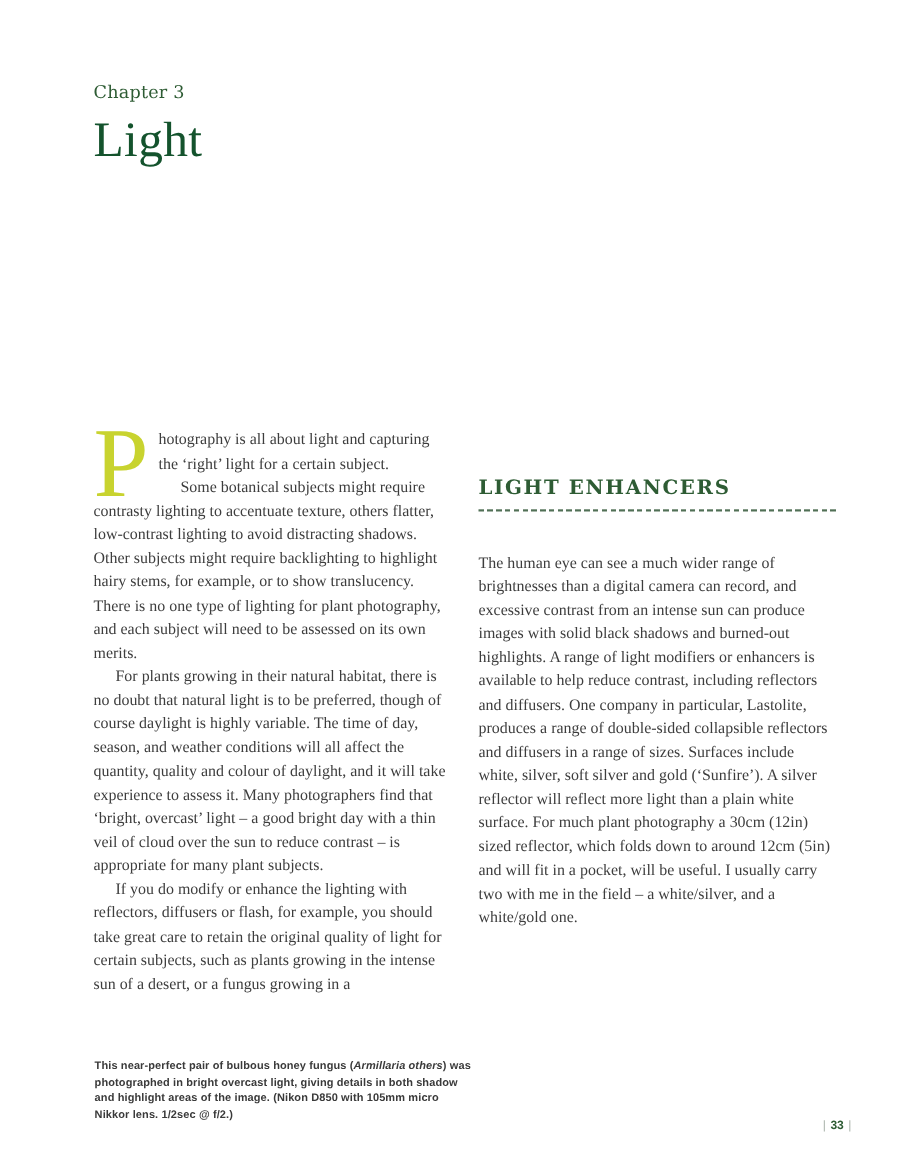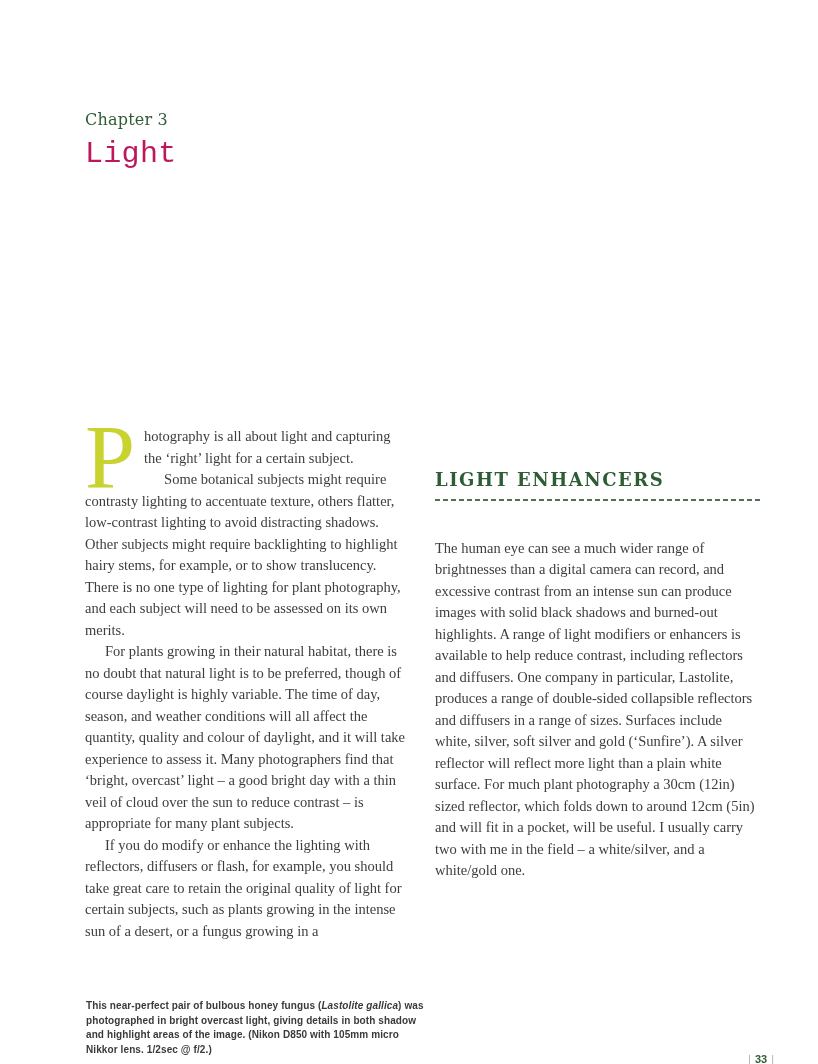--- a/index.html
+++ b/index.html
@@ -3,31 +3,31 @@
 <meta charset="utf-8">
 <style>
   html, body { margin: 0; padding: 0; }
   body {
     width: 818px; height: 1064px;
     background: #ffffff;
     position: relative;
     overflow: hidden;
     font-family: "Liberation Serif", serif;
   }
-  .page { position: absolute; inset: 0; background: #ffffff; margin-top: 36px; }
+  .page { position: absolute; inset: 0; background: #ffffff; }
 
   
   .header { position: absolute; left: 85px; top: 74px; }
   .chapter-label {
     font-family: "DejaVu Serif", serif;
     font-size: 16px; color: #2e5c34; letter-spacing: 0.2px;
   }
   .page-title {
-    font-family: Liberation Mono, monospace;
-    font-size: 30px; color: #be185d; margin-top: 8px;
+    font-family: Liberation Serif, serif;
+    font-size: 45px; color: #14532d; margin-top: 8px;
     letter-spacing: 0.3px;
   }
 
   
   .columns {
     position: absolute; left: 85px; top: 390px;
     width: 676px; display: flex; gap: 24px;
   }
   .col {
     width: 326px;
@@ -106,20 +106,20 @@
         <div class="section-heading">LIGHT ENHANCERS</div>
         <div class="dashed-rule"></div>
       </div>
 
       <p class="no-indent">The human eye can see a much wider range of brightnesses than a digital camera can record, and excessive contrast from an intense sun can produce images with solid black shadows and burned-out highlights. A range of light modifiers or enhancers is available to help reduce contrast, including reflectors and diffusers. One company in particular, Lastolite, produces a range of double-sided collapsible reflectors and diffusers in a range of sizes. Surfaces include white, silver, soft silver and gold (‘Sunfire’). A silver reflector will reflect more light than a plain white surface. For much plant photography a 30cm (12in) sized reflector, which folds down to around 12cm (5in) and will fit in a pocket, will be useful. I usually carry two with me in the field – a white/silver, and a white/gold one.</p>
     </div>
 
   </div>
 
   <div class="caption">
-    <span>This near-perfect pair of bulbous honey fungus (</span><span class="species">Lastolite gallica</span><span>) was photographed in bright overcast light, giving details in both shadow and highlight areas of the image. (Nikon D850 with 105mm micro Nikkor lens. 1/2sec @ f/2.)</span>
+    <span>This near-perfect pair of bulbous honey fungus (</span><span class="species">Armillaria others</span><span>) was photographed in bright overcast light, giving details in both shadow and highlight areas of the image. (Nikon D850 with 105mm micro Nikkor lens. 1/2sec @ f/2.)</span>
   </div>
 
   <div class="page-number">
     <span class="bracket">|</span><span class="num">33</span><span class="bracket">|</span>
   </div>
 
 </div>
 
 </body></html>

